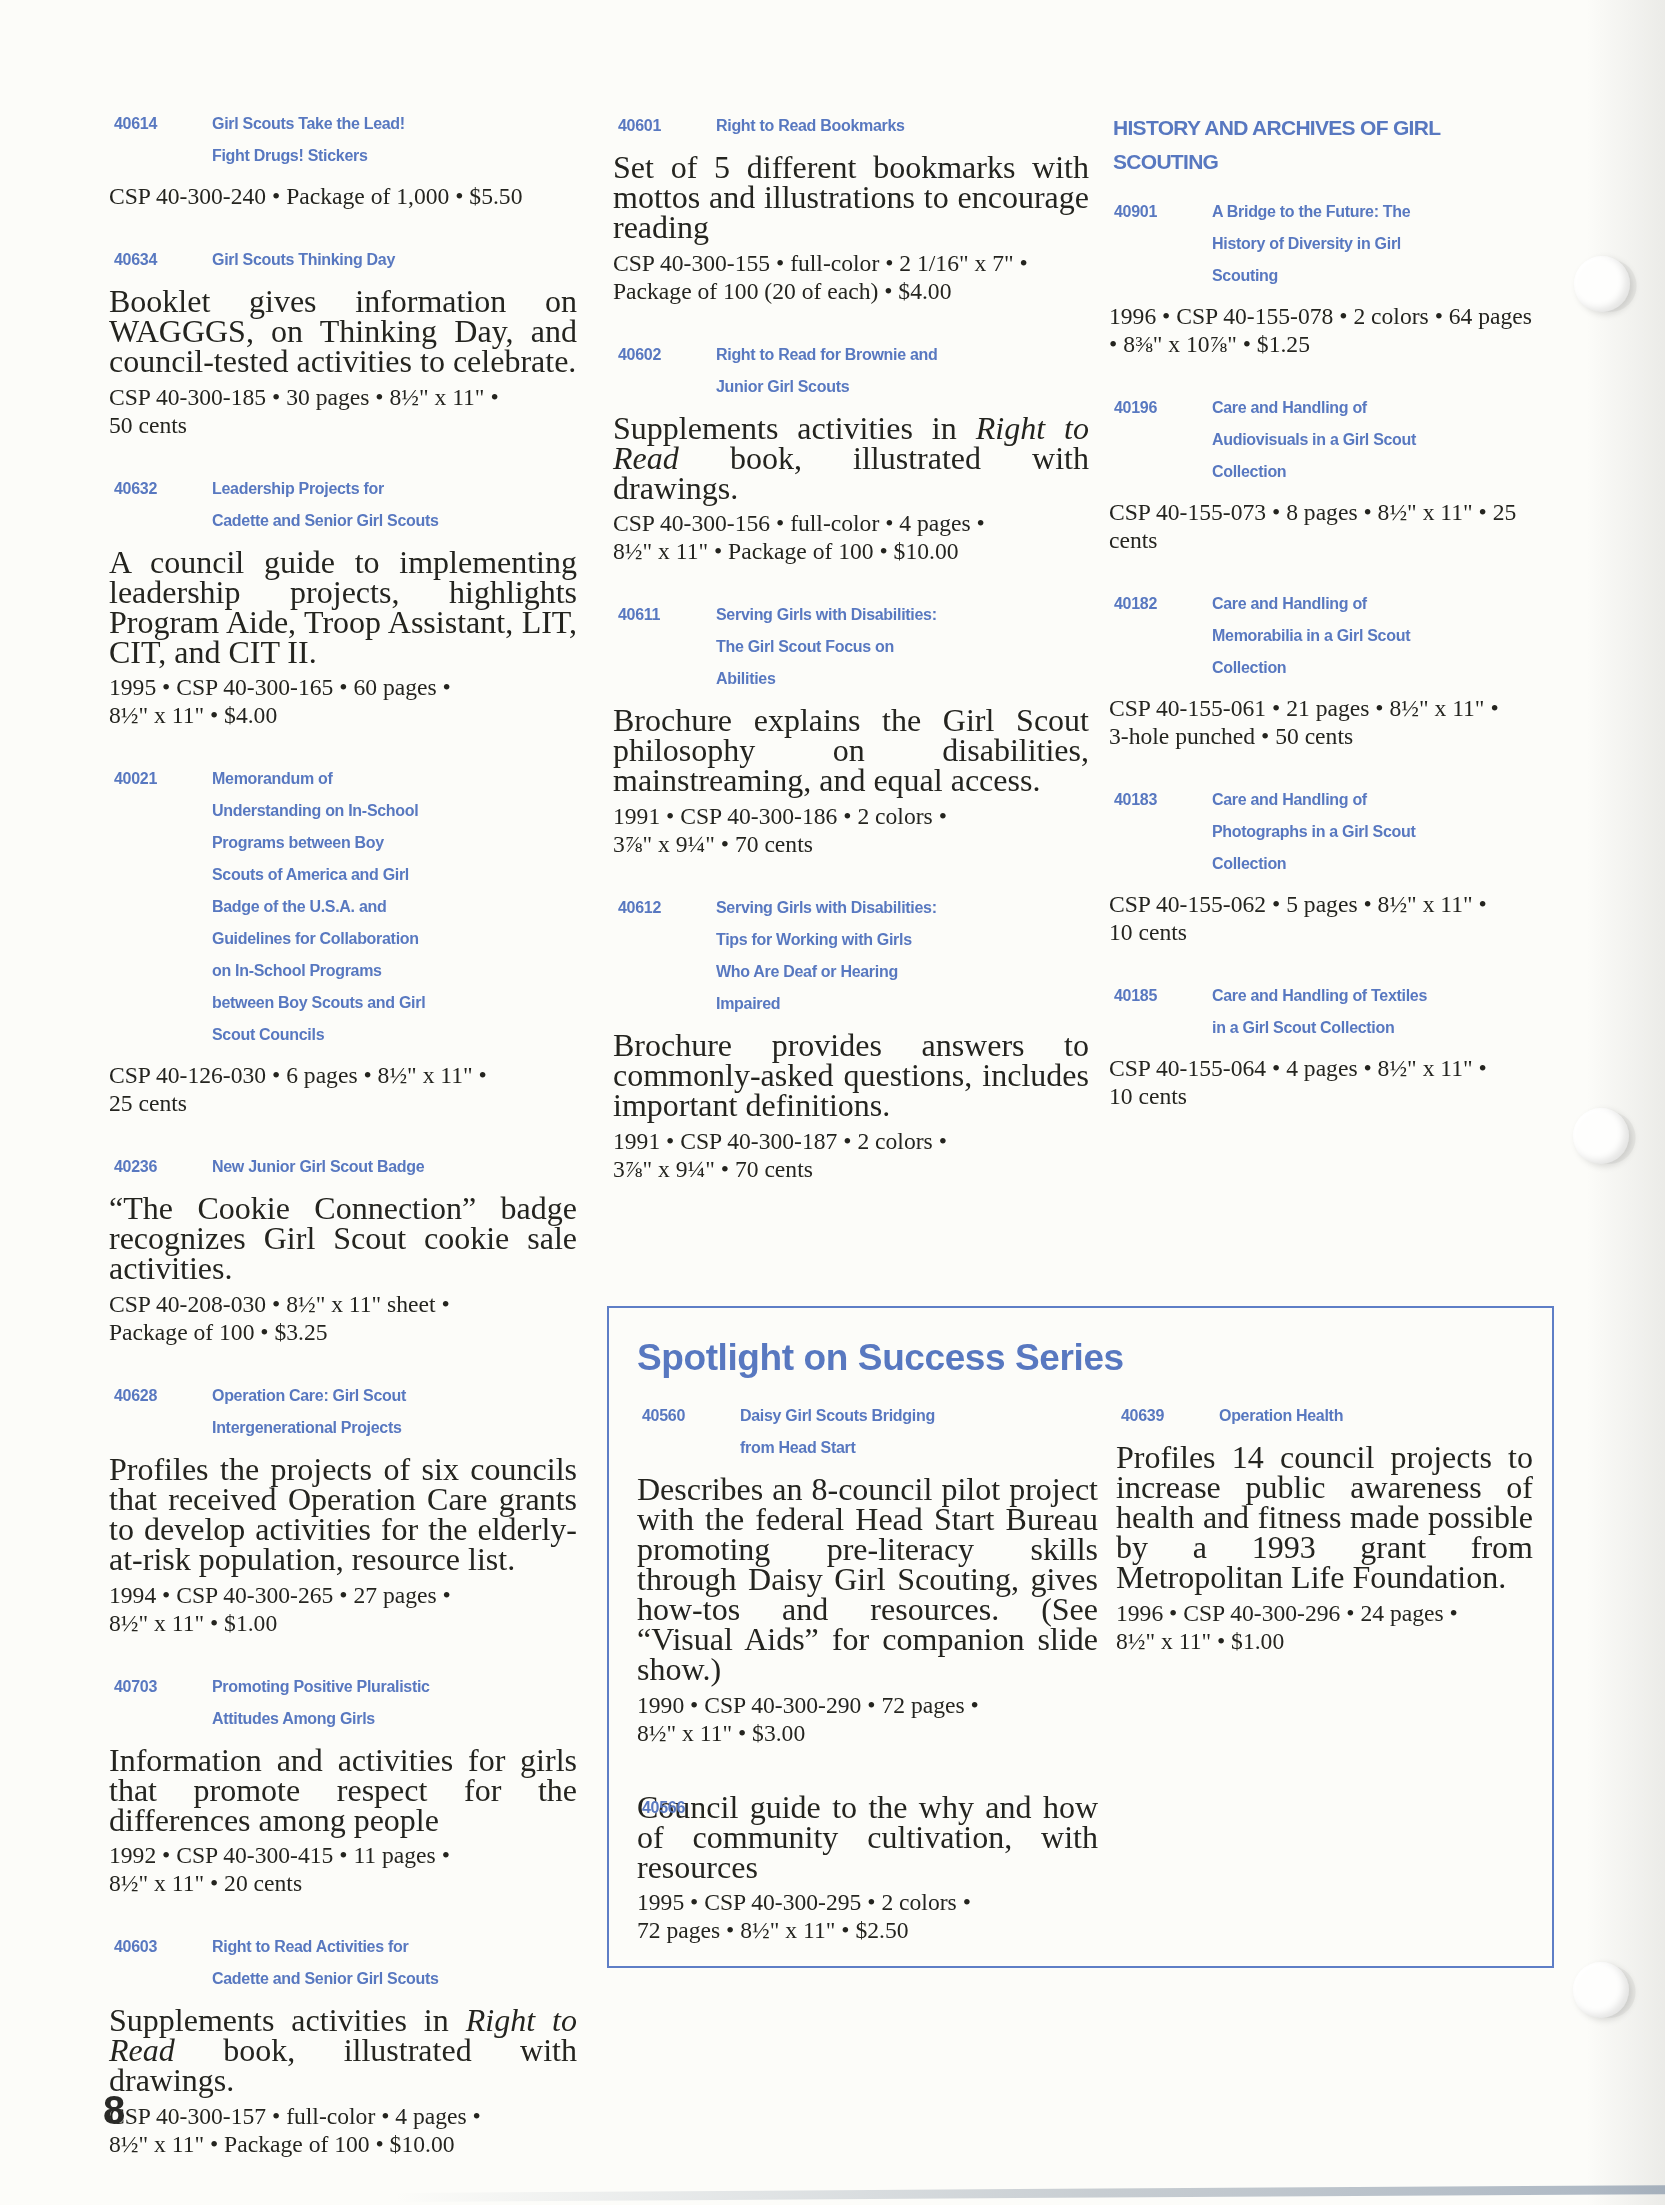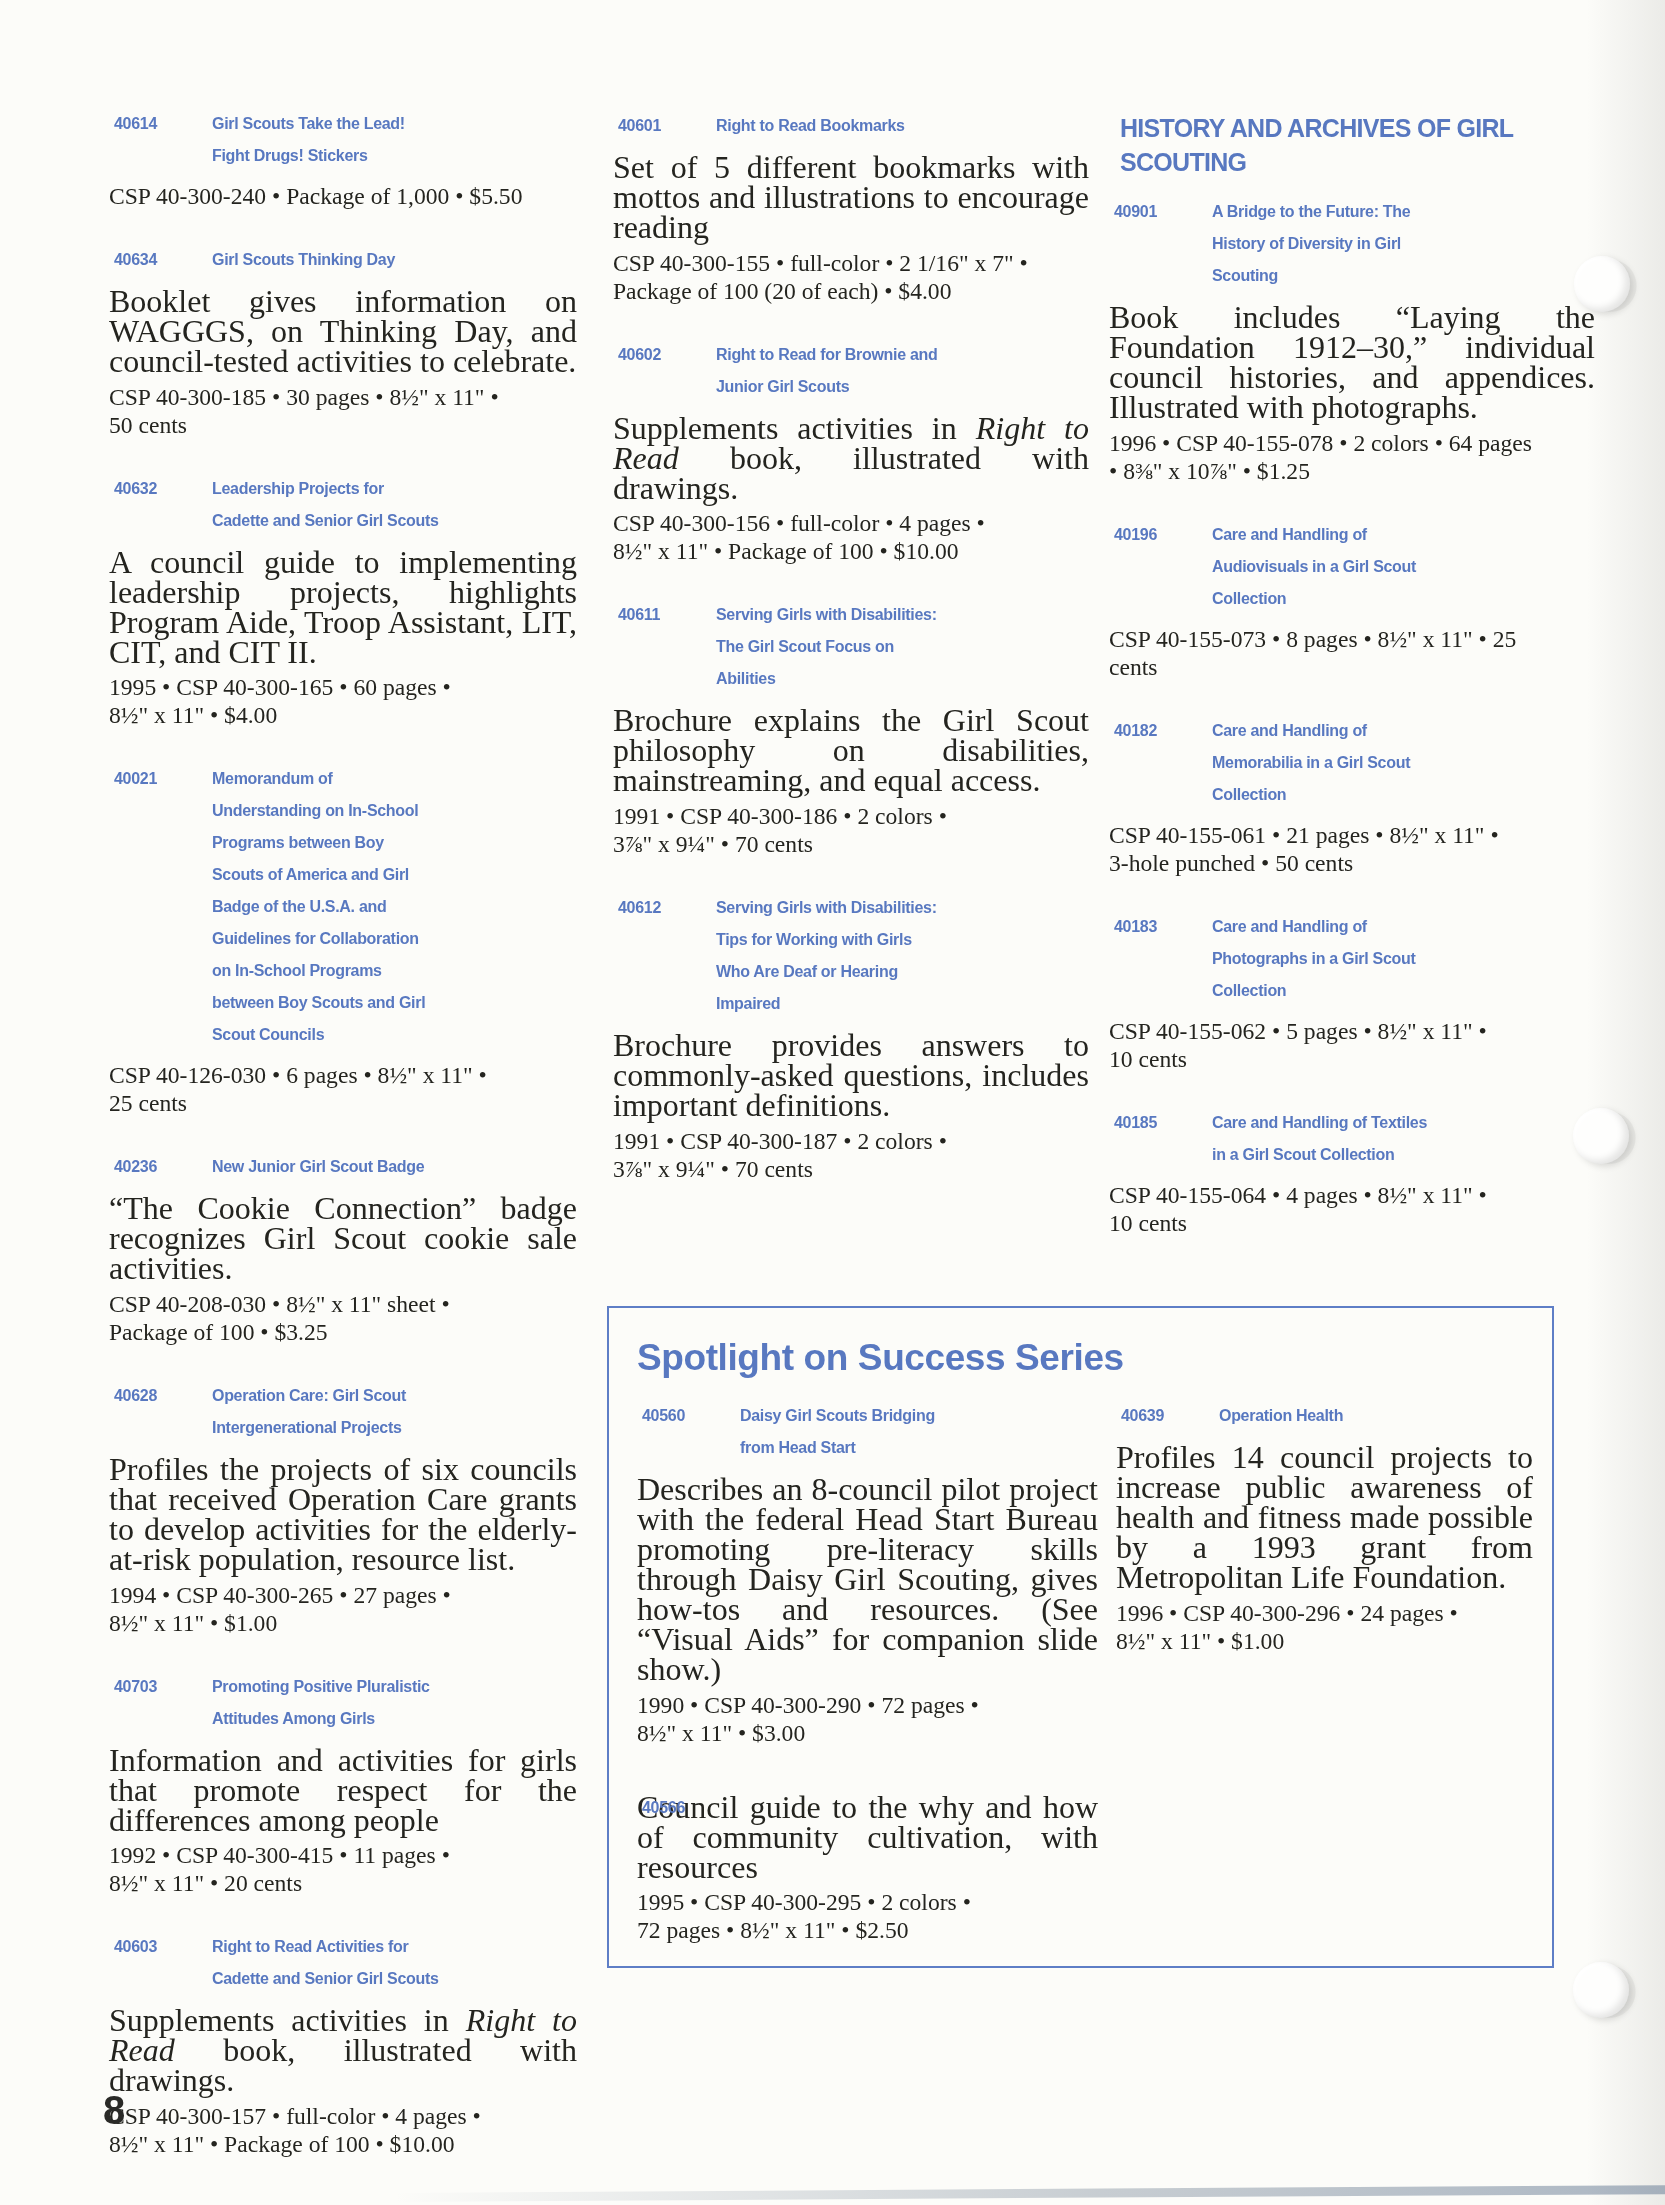--- a/index.html
+++ b/index.html
@@ -52,23 +52,23 @@
   .entry-code{position:absolute;left:5px;top:0;}
   .entry-body{
     margin:0 0 6.7px 0;font-size:32px;line-height:30px;
     text-align:justify;color:#24241f;
   }
   .entry-body i{font-style:italic;}
   .entry-details{margin:0;font-size:23.6px;line-height:28px;color:#24241f;}
   .entry-details span{white-space:nowrap;}
 
   .section-heading{
-    margin:0 0 17px 11px;
-    font-family:"Liberation Sans", sans-serif;
-    font-weight:700;font-size:25px;line-height:34px;
+    margin:0 0 17px 4px;
+    font-family:"Liberation Sans", sans-serif;
+    font-weight:700;font-size:21px;line-height:34px;
     letter-spacing:-0.7px;color:#5878c0;
   }
   .section-heading span{white-space:nowrap;}
 
   .spotlight{
     position:absolute;left:607px;top:1306px;width:947px;height:662px;
     border:2.5px solid #5e7ec6;box-sizing:border-box;
     padding:30px 20px 0 28px;background:transparent;
   }
   .spot-heading{
@@ -198,21 +198,20 @@
     </div>
 
   <div class="col col-right">
     <h2 class="section-heading" id="section-heading"><span>HISTORY AND ARCHIVES OF GIRL</span><br><span>SCOUTING</span></h2>
     <div id="col-right-entries">
         <article class="entry">
     <h3 class="entry-title">
       <span class="entry-code">40901</span>
       <span class="entry-title-text"><span>A Bridge to the Future: The</span><br><span>History of Diversity in Girl</span><br><span>Scouting</span></span>
     </h3>
-    <p class="entry-body">Book includes “Laying the Foundation 1912–30,” individual council histories, and appendices. Illustrated with photographs.</p>
     <p class="entry-details"><span>1996 • CSP 40-155-078 • 2 colors • 64 pages</span><br><span>• 8⅜" x 10⅞" • $1.25</span></p>
   </article>
         <article class="entry">
     <h3 class="entry-title">
       <span class="entry-code">40196</span>
       <span class="entry-title-text"><span>Care and Handling of</span><br><span>Audiovisuals in a Girl Scout</span><br><span>Collection</span></span>
     </h3>
 
     <p class="entry-details"><span>CSP 40-155-073 • 8 pages • 8½" x 11" • 25</span><br><span>cents</span></p>
   </article>

